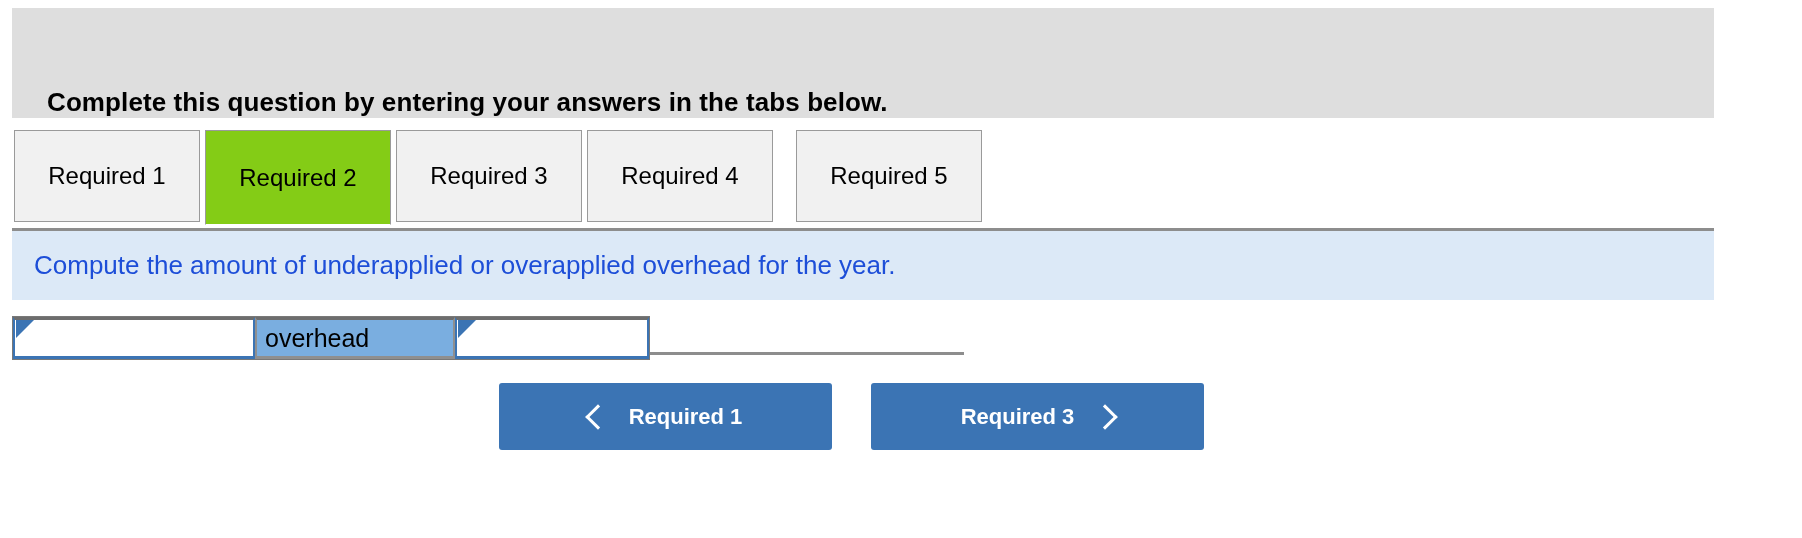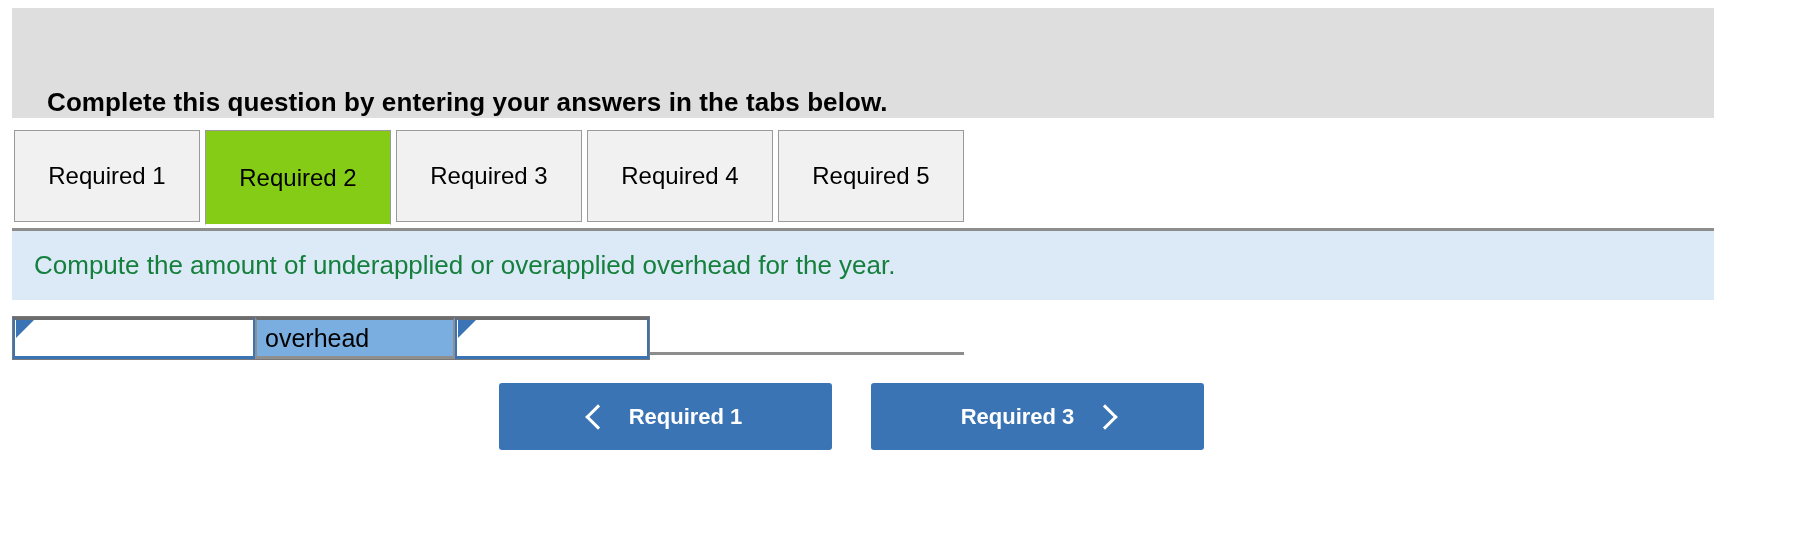--- a/index.html
+++ b/index.html
@@ -83,21 +83,21 @@
     height: 72px;
     background: #dce9f7;
     border-top: 3px solid #8d8d8d;
     box-sizing: border-box;
     display: flex;
     align-items: center;
     padding-left: 22px;
   }
   .instruction-text {
     font-size: 26px;
-    color: #15803d;
+    color: #1d4ed8;
   }
 
   
   .answer-row {
     position: absolute;
     left: 12px;
     top: 316px;
     height: 44px;
     display: flex;
     box-sizing: border-box;
@@ -197,21 +197,21 @@
   </div>
 
   <div class="tab" style="left:396px; width:186px;">
     <span>Required 3</span>
   </div>
 
   <div class="tab" style="left:587px; width:186px;">
     <span>Required 4</span>
   </div>
 
-  <div class="tab" style="left:778px; width:186px;">
+  <div class="tab" style="left:796px; width:186px;">
     <span>Required 5</span>
   </div>
 </div>
 
 <div class="instruction-bar">
   <div class="instruction-text">Compute the amount of underapplied or overapplied overhead for the year.</div>
 </div>
 
 <div class="answer-row">
 

